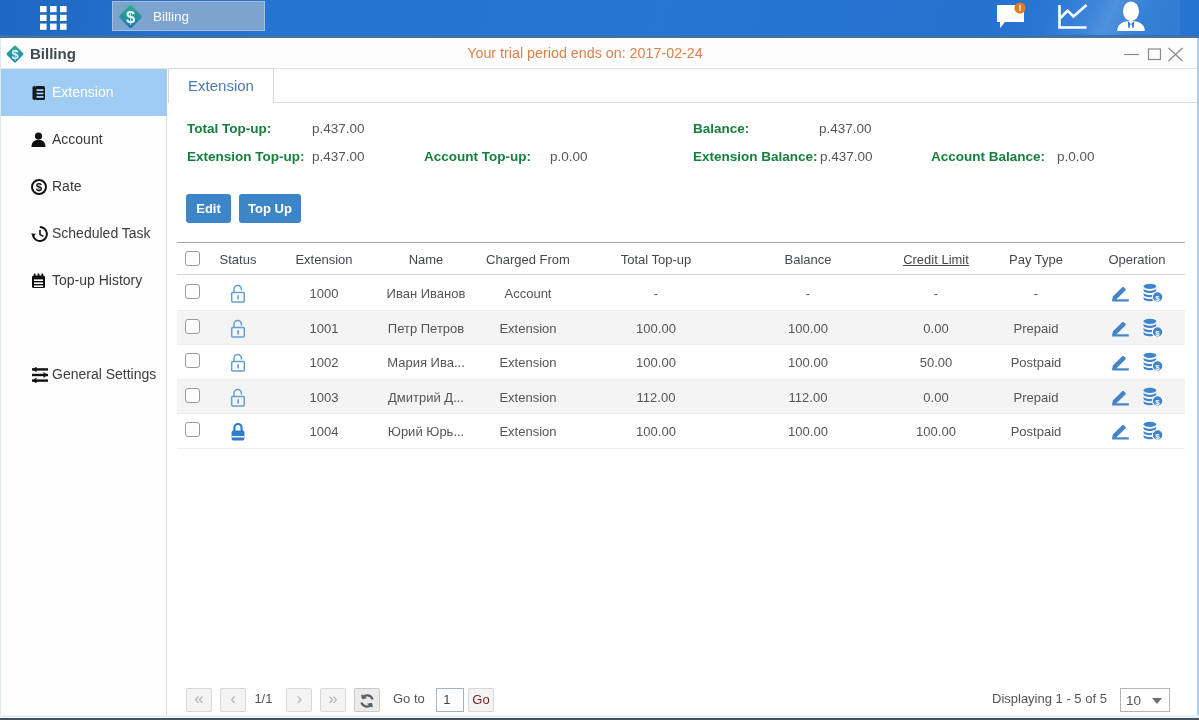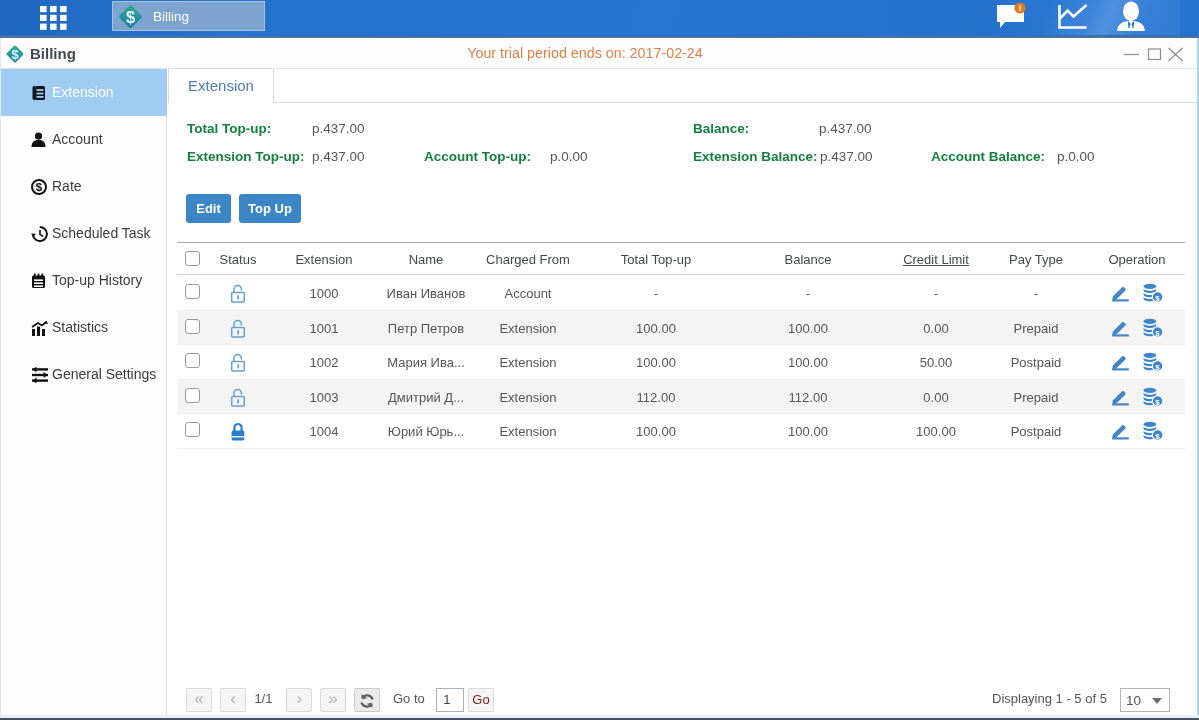--- a/index.html
+++ b/index.html
@@ -190,30 +190,20 @@
     <svg width="15" height="16" viewBox="0 0 15 16">
       <rect x="1" y="2.5" width="13" height="12.5" rx="1.5" fill="#111"></rect>
       <rect x="2.8" y="0.6" width="1.8" height="3.4" fill="#111"></rect>
       <rect x="6.6" y="0.6" width="1.8" height="3.4" fill="#111"></rect>
       <rect x="10.4" y="0.6" width="1.8" height="3.4" fill="#111"></rect>
       <rect x="3" y="6.4" width="9" height="1.6" fill="#fff"></rect>
       <rect x="3" y="9.4" width="9" height="1.6" fill="#fff"></rect>
       <rect x="3" y="12.4" width="9" height="1.6" fill="#fff"></rect>
     </svg>
     <div class="txt">Top-up History</div>
-  </div>
-  <div class="mitem" style="top:235px">
-    <svg width="17" height="16" viewBox="0 0 17 16">
-      <rect x="1" y="9" width="3" height="7" fill="#111"></rect>
-      <rect x="6" y="6.5" width="3" height="9.5" fill="#111"></rect>
-      <rect x="11" y="9" width="3" height="7" fill="#111"></rect>
-      <path d="M1 7 l6 -4 l4 2.5 l4 -3.5" fill="none" stroke="#111" stroke-width="1.7"></path>
-      <path d="M15.5 0.5 l1.3 3.6 l-3.8 -0.6 z" fill="#111"></path>
-    </svg>
-    <div class="txt">Statistics</div>
   </div>
   <div class="mitem" style="top:282px">
     <svg width="18" height="16" viewBox="0 0 18 16">
       <g fill="#111">
         <rect x="1" y="1.2" width="16" height="2.4"></rect>
         <path d="M5.5 -0.5 l-4 2.9 l4 2.9 z"></path>
         <rect x="1" y="6.8" width="16" height="2.4"></rect>
         <path d="M12.5 4.9 l4 3.1 l-4 3.1 z"></path>
         <rect x="1" y="12.4" width="16" height="2.4"></rect>
         <path d="M5.5 10.5 l-4 3.1 l4 3.1 z"></path>

